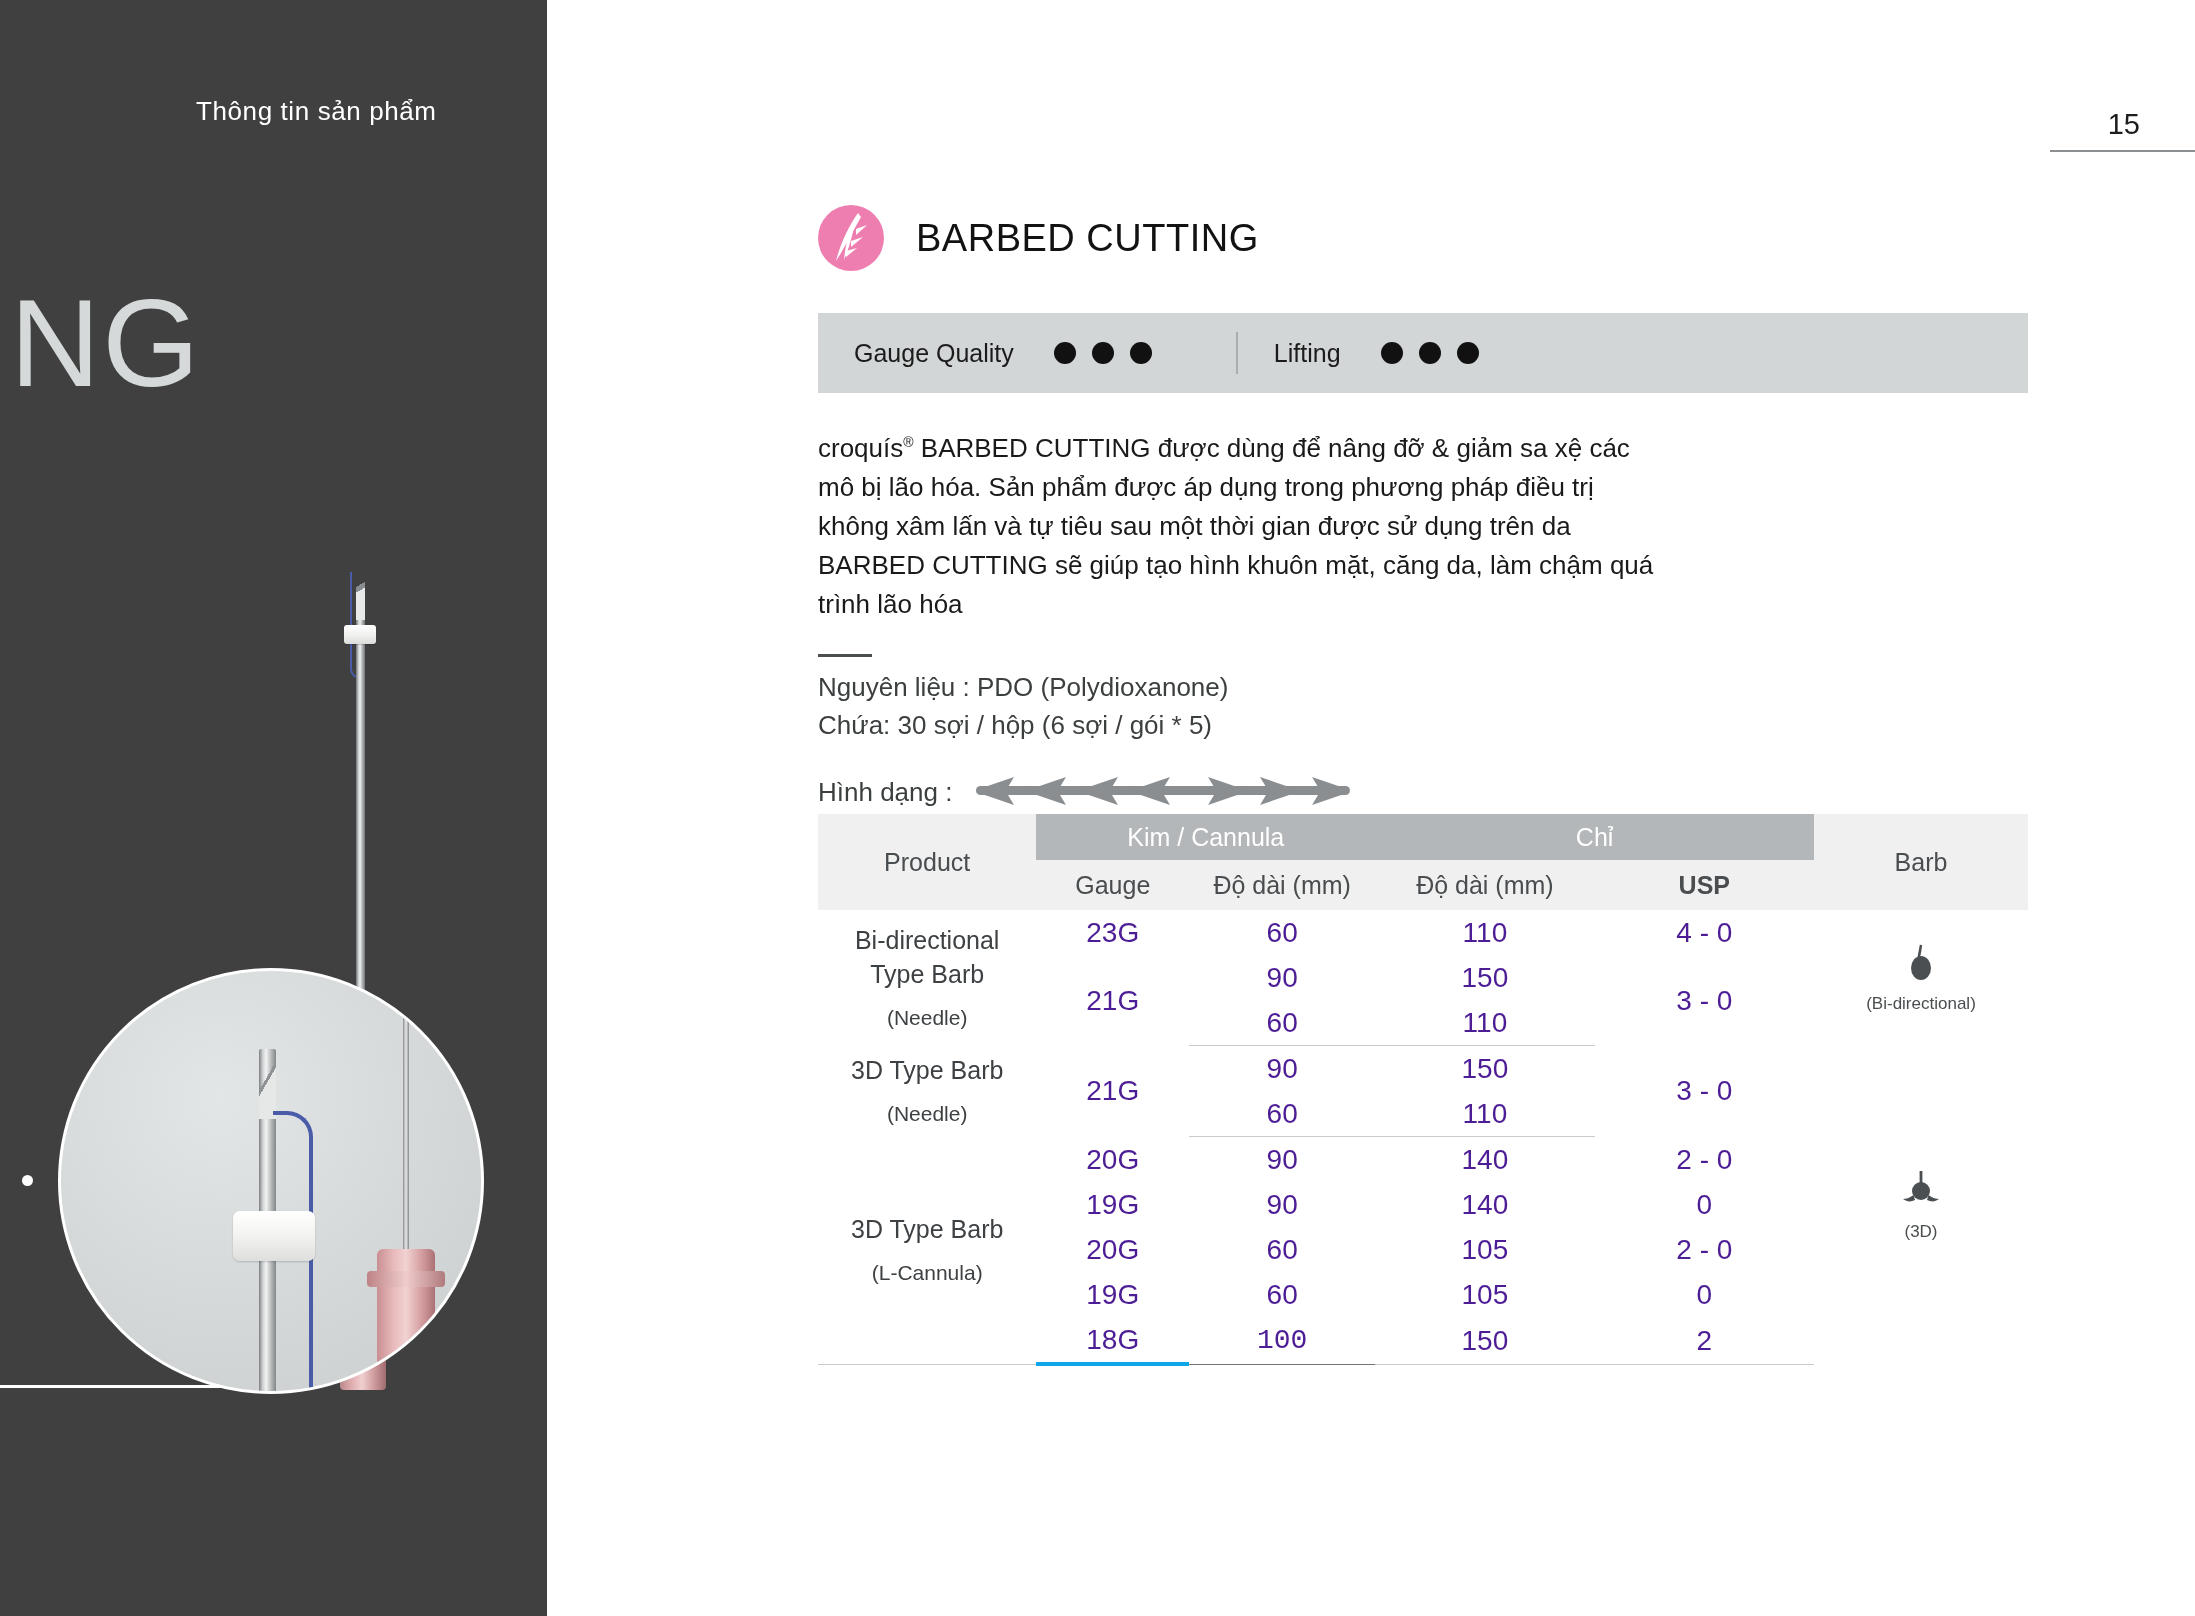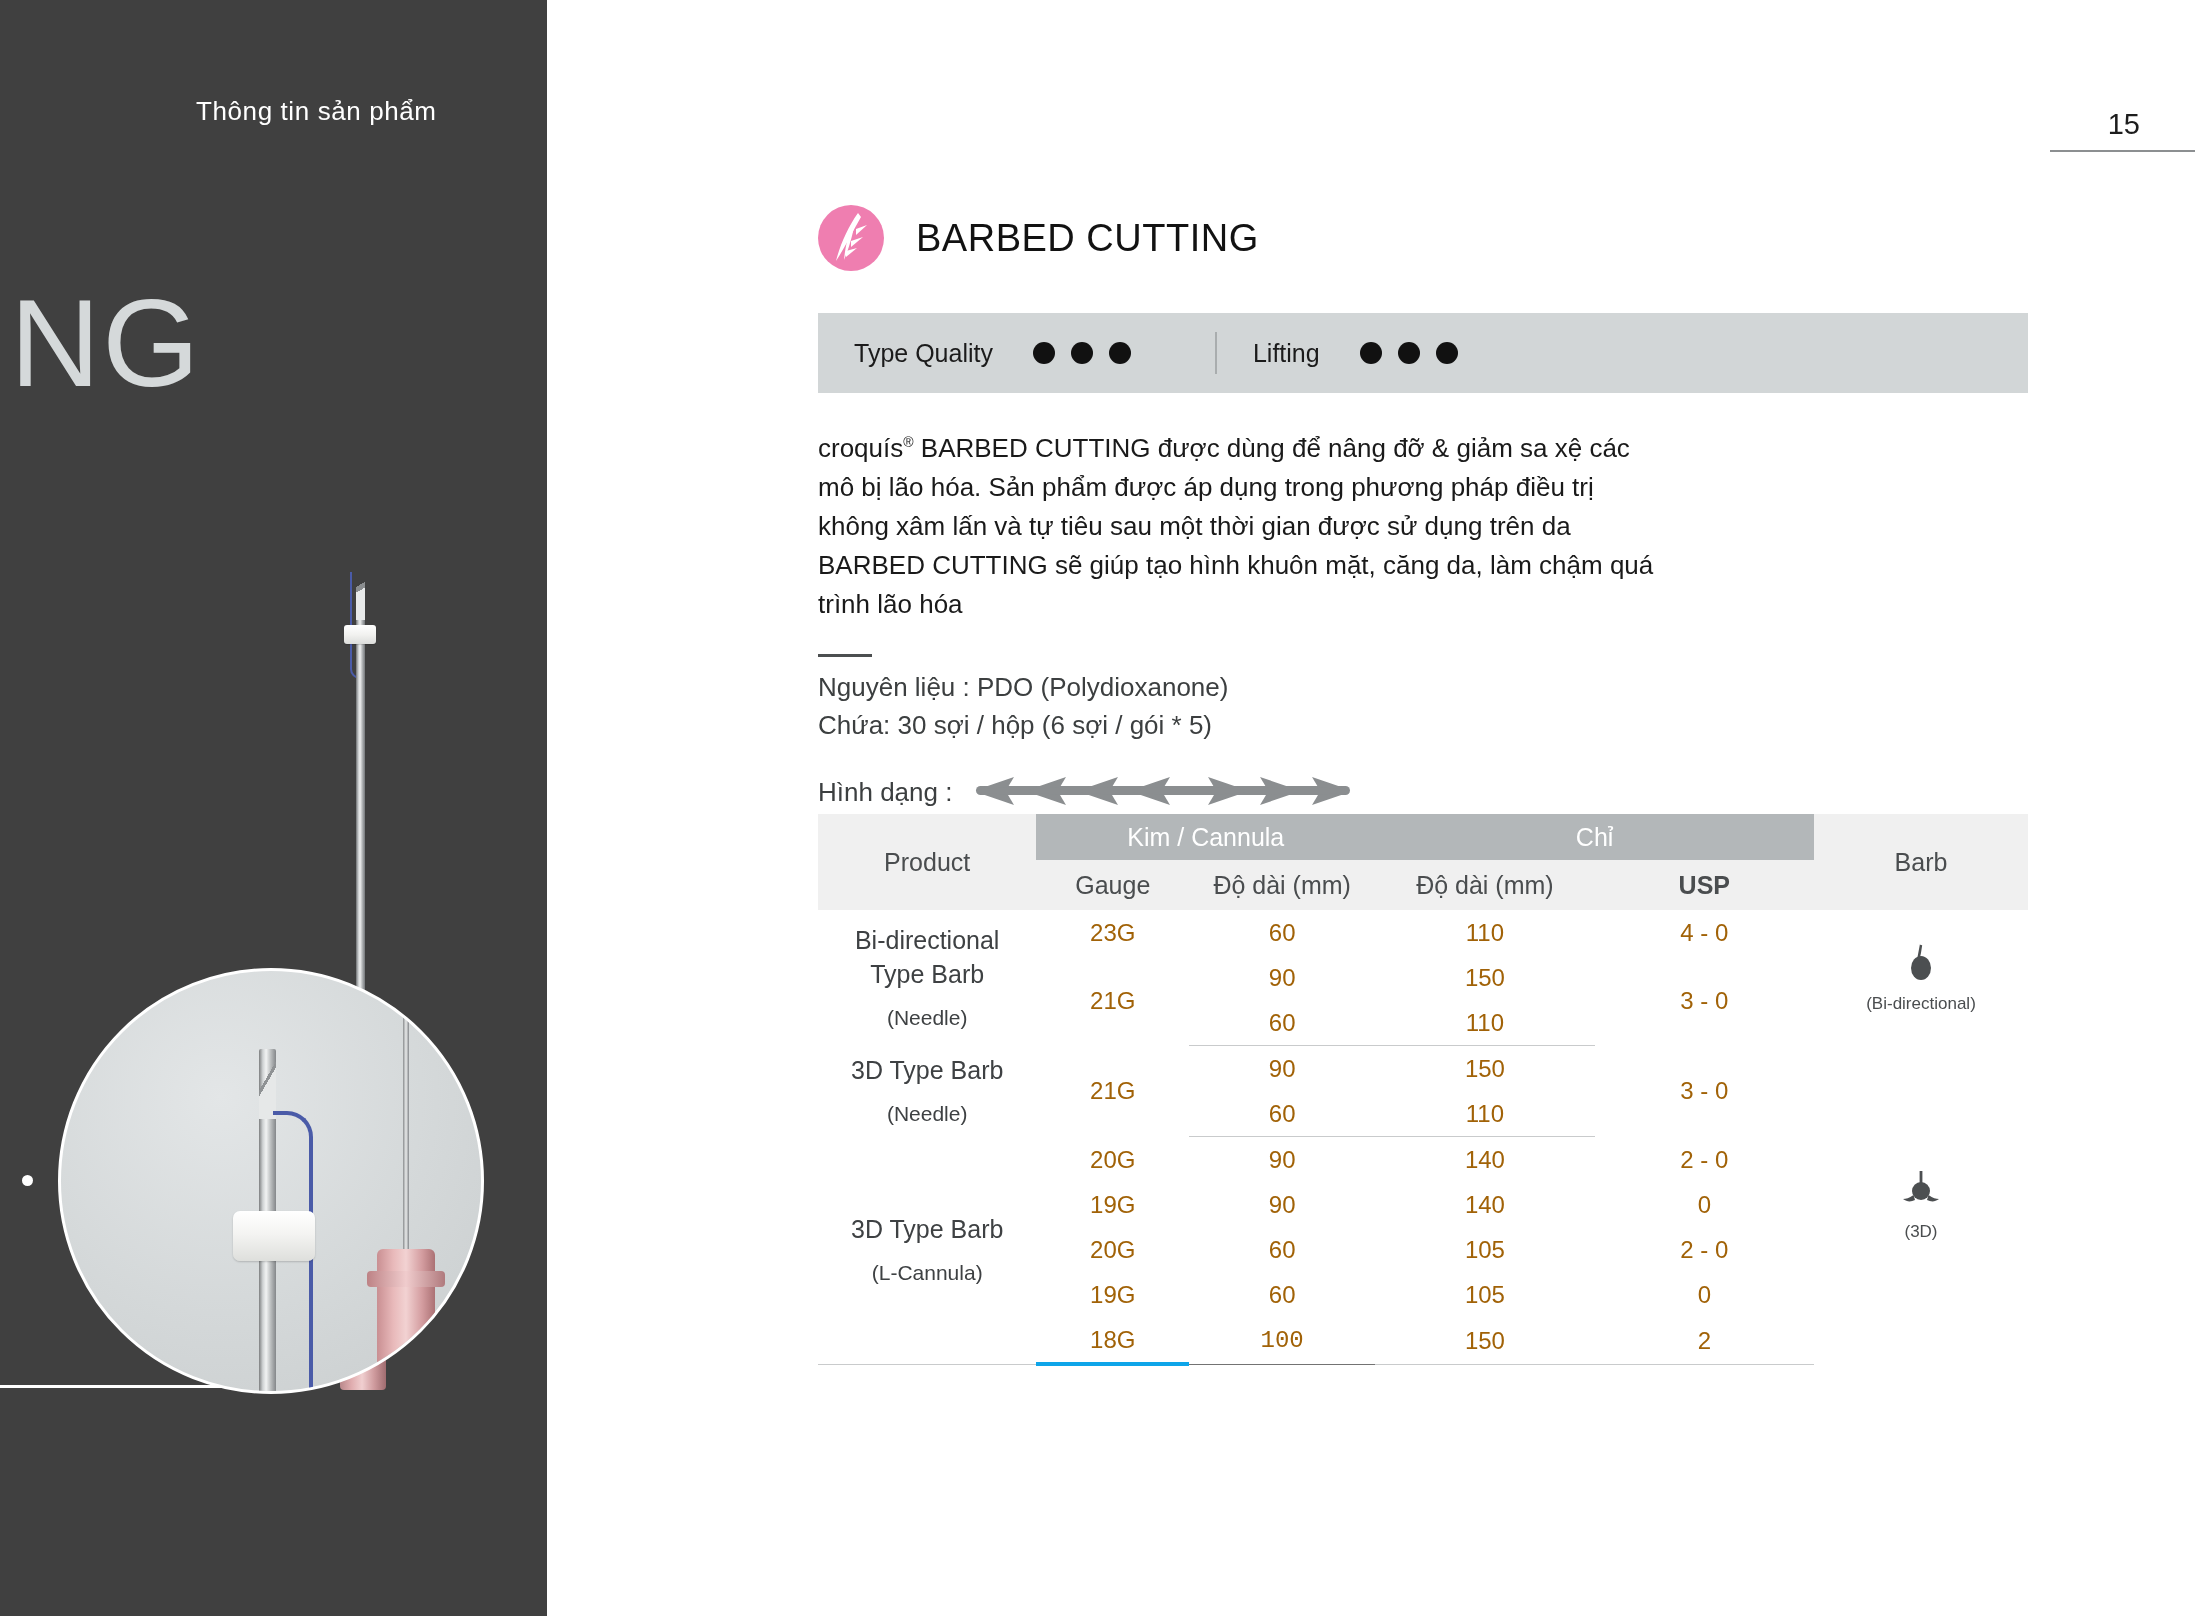--- a/index.html
+++ b/index.html
@@ -164,21 +164,21 @@
   .hdr-top{
     background:#b3b7b9;color:#ffffff;font-size:25px;font-weight:400;height:44px;
   }
   .hdr-sub{
     background:#f0f0f0;color:#4a4d4f;font-size:25px;font-weight:400;height:48px;
   }
   .hdr-side{
     background:#f0f0f0;color:#4a4d4f;font-size:25px;font-weight:400;
   }
   td.cell{
-    font-size:24px;height:43px;color:#a16207;
+    font-size:28px;height:43px;color:#4c1d95;
     border-bottom:1px solid #dcdddd;
   }
   td.prod{
     font-size:25px;color:#3e4143;line-height:1.35;
     border-bottom:1px solid #c9cbcc;border-right:1px solid #c9cbcc;
   }
   td.prod .sub{font-size:21px;}
   td.vline{border-right:1px solid #dcdddd;}
   td.vline-strong{border-right:1px solid #c9cbcc;}
   td.barbcell{
@@ -236,21 +236,21 @@
         <path d="M38 24 L49 20 L38 30 Z" fill="#ffffff"></path>
         <path d="M33 36 L45 32 L33 42 Z" fill="#ffffff"></path>
         <path d="M28 46 L39 43 L28 52 Z" fill="#ffffff"></path>
       </svg>
     </div>
     <div class="title-text">BARBED CUTTING</div>
   </div>
 
   <div class="rating-bar">
     <div class="rating-group" style="margin-left:36px;">
-      <div class="rating-label">Type Quality</div>
+      <div class="rating-label">Gauge Quality</div>
       <div class="dots">
         <div class="dot"></div>
         <div class="dot"></div>
         <div class="dot"></div>
       </div>
     </div>
     <div class="rating-sep"></div>
     <div class="rating-group">
       <div class="rating-label">Lifting</div>
       <div class="dots">

